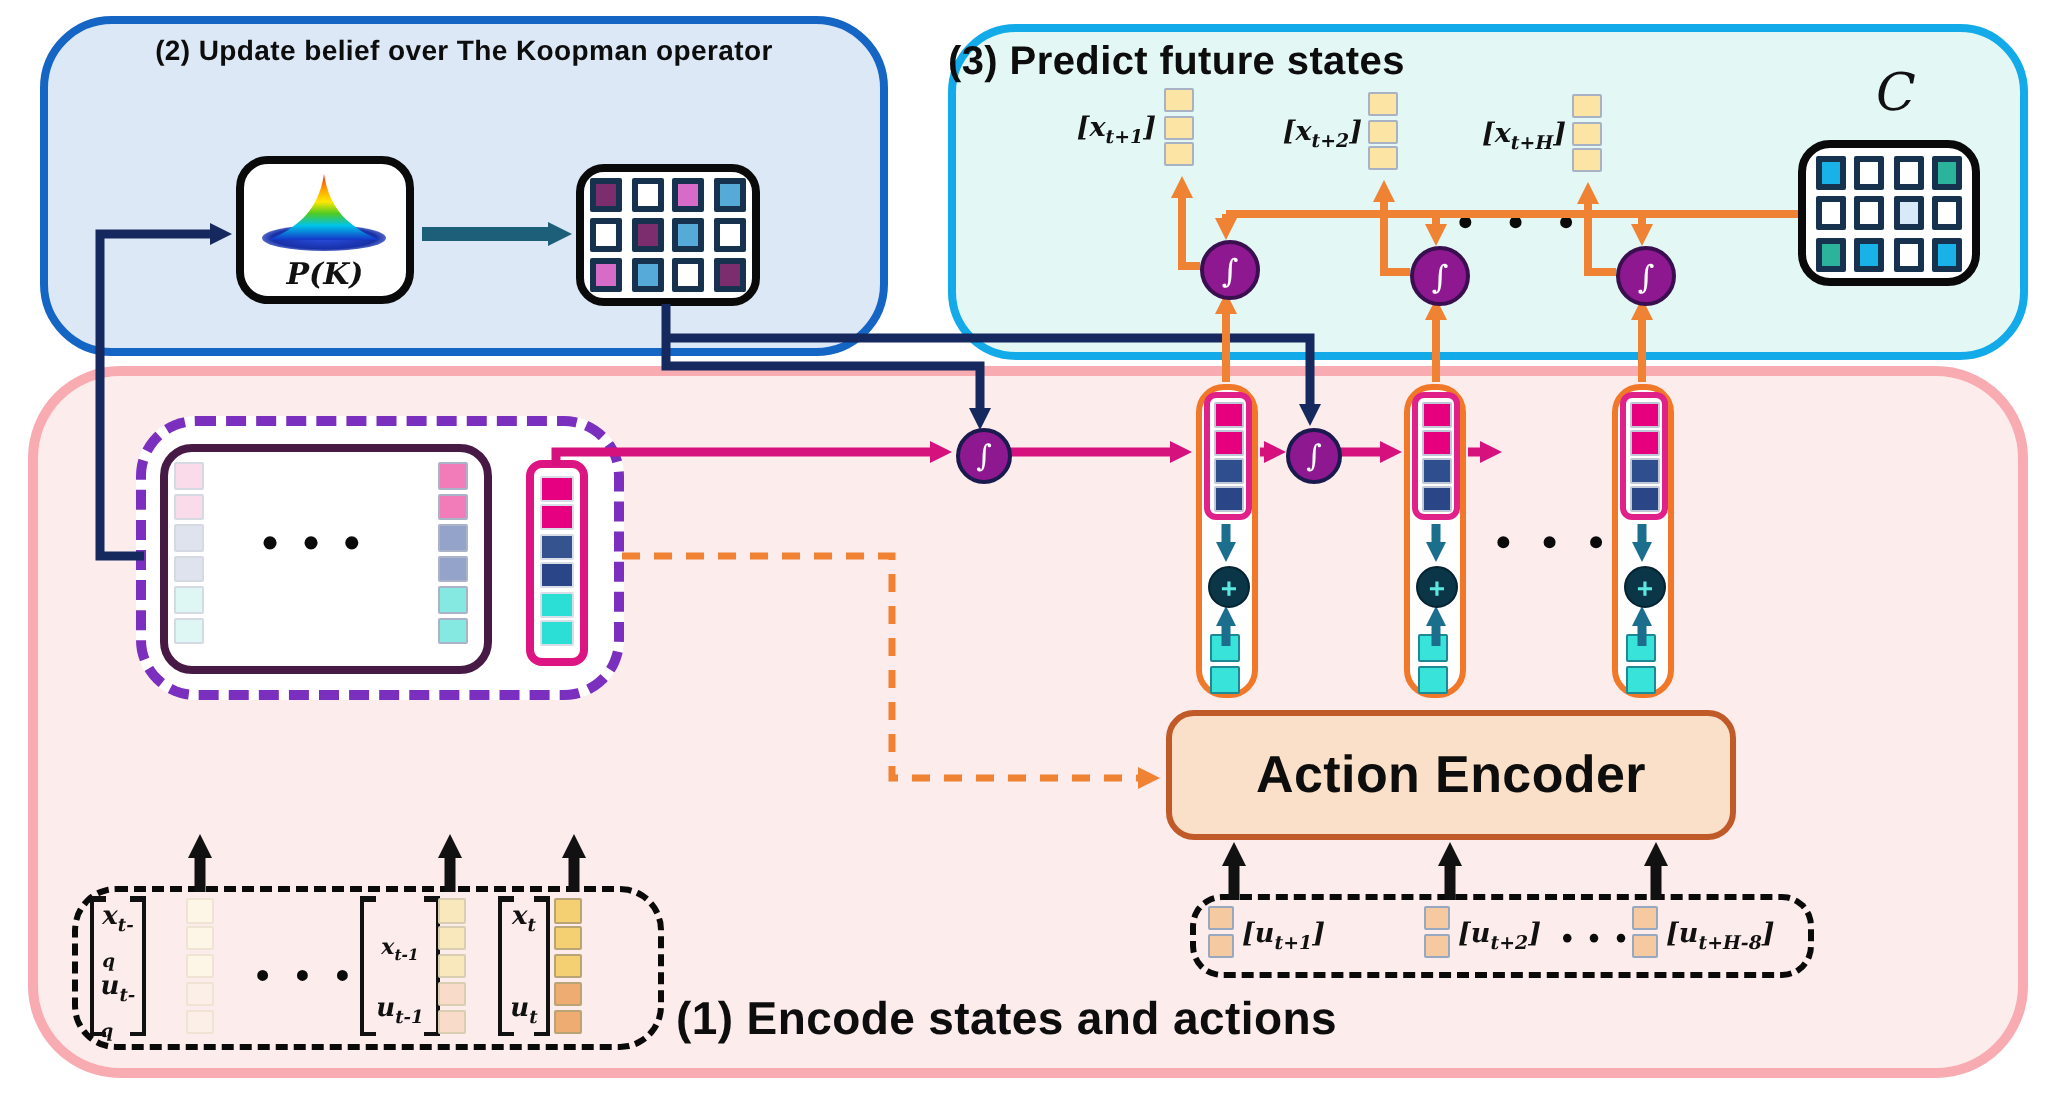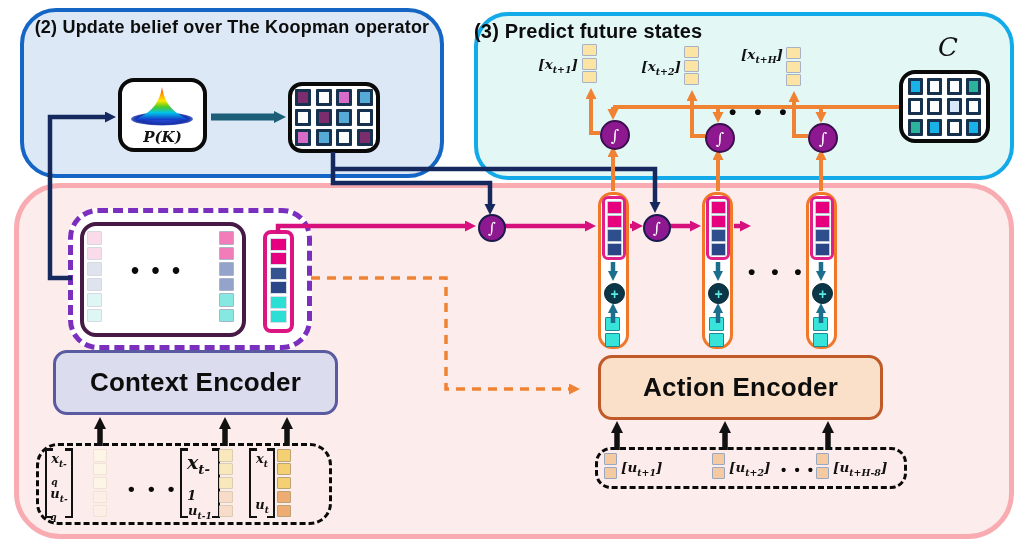--- a/index.html
+++ b/index.html
@@ -30,22 +30,23 @@
 </style>
 </head>
 <body>
 
 <div class="canvas">
 
   <div class="panel" style="left:14px;top:183px;width:1000px;height:356px;border-width:5px;border-color:#f8abb0;border-radius:46px;background:#fdecec;"></div>
   <div class="panel" style="left:20px;top:8px;width:424px;height:170px;border-width:4px;border-color:#1565c5;border-radius:36px;background:#dce8f6;"></div>
   <div class="panel" style="left:474px;top:12px;width:540px;height:168px;border-width:4px;border-color:#12aae8;border-radius:34px;background:#e3f7f4;"></div>
 
-  <div class="abs title" style="left:20px;top:17px;width:424px;text-align:center;font-size:18px;">(2) Update belief over The Koopman operator</div>
+  <div class="abs title" style="left:20px;top:17px;width:424px;text-align:center;font-size:14px;">(2) Update belief over The Koopman operator</div>
   <div class="abs title" style="left:474px;top:20px;width:520px;font-size:20px;">(3) Predict future states</div>
+  <div class="abs title" style="left:338px;top:496px;font-size:23px;">(1) Encode states and actions</div>
 
   <div class="abs" style="left:118px;top:78px;width:89px;height:74px;background:#fff;border:4px solid #0a0a0a;border-radius:16px;z-index:10;">
     <svg width="73" height="40" viewBox="0 0 73 40" style="position:absolute;left:4px;top:4px;">
       <defs>
         <linearGradient id="gpeak" x1="0" y1="0" x2="0" y2="1">
           <stop offset="0" stop-color="#ff2000"></stop>
             <stop offset="0.22" stop-color="#ff9c00"></stop>
           <stop offset="0.42" stop-color="#ffe800"></stop>
             <stop offset="0.6" stop-color="#4ecb24"></stop>
           <stop offset="0.78" stop-color="#00c4ea"></stop>
@@ -101,21 +102,21 @@
       <div class="cell" style="background: rgb(251, 228, 164);"></div>
       <div class="cell" style="background: rgb(251, 228, 164);"></div>
     </div>
 
   <div class="abs mathlab" style="left:520px;top:56px;width:58px;text-align:right;font-size:13.5px;">
     <span>[</span><span>x</span><sub>t+1</sub><span>]</span>
   </div>
   <div class="abs mathlab" style="left:622px;top:58px;width:59px;text-align:right;font-size:13.5px;">
     <span>[</span><span>x</span><sub>t+2</sub><span>]</span>
   </div>
-  <div class="abs mathlab" style="left:724px;top:46px;width:59px;text-align:right;font-size:13.5px;">
+  <div class="abs mathlab" style="left:724px;top:59px;width:59px;text-align:right;font-size:13.5px;">
     <span>[</span><span>x</span><sub>t+H</sub><span>]</span>
   </div>
 
   <div class="dots" style="left:729px;top:100px;font-size:21px;letter-spacing:6px;">• • •</div>
 
   <div class="abs mathlab" style="left:938px;top:32px;font-size:26px;font-weight:400;">C</div>
   <div class="abs cellgrid" style="left:899px;top:70px;width:91px;height:73px;background:#fff;border:4.5px solid #0a0a0a;border-radius:16px;z-index:10;--cw:15px;--ch:17px;--cg:4.5px;--cb:#17324e;--cbw:3px;">
       <div class="grow">
         <div class="cell" style="background: rgb(24, 177, 232);"></div>
         <div class="cell" style="background: rgb(255, 255, 255);"></div>
@@ -159,26 +160,22 @@
   <div class="abs cellvec" style="left:263px;top:230px;width:31px;height:103px;background:#fff;border:4px solid #dd1583;border-radius:8px;
               padding:4px 2.5px;--cw:17px;--ch:13px;--cg:1.4px;--cb:#d8dde8;--cbw:1px;z-index:12;">
       <div class="cell" style="background: rgb(230, 0, 128);"></div>
       <div class="cell" style="background: rgb(230, 0, 128);"></div>
       <div class="cell" style="background: rgb(53, 83, 143);"></div>
       <div class="cell" style="background: rgb(43, 69, 137);"></div>
       <div class="cell" style="background: rgb(43, 223, 213);"></div>
       <div class="cell" style="background: rgb(43, 223, 213);"></div>
     </div>
 
-  <div class="abs" style="left:53px;top:350px;width:285px;height:65px;background:#dcdcef;border:3px solid #5a5aa0;border-radius:14px;z-index:10;
+  <div class="abs" style="left:583px;top:355px;width:285px;height:65px;background:#fae0c8;border:3px solid #c05a28;border-radius:14px;z-index:10;
               display:flex;align-items:center;justify-content:center;">
-    <span class="title" style="font-size:26px;">Context Encoder</span>
-  </div>
-  <div class="abs" style="left:583px;top:355px;width:285px;height:65px;background:#fae0c8;border:3px solid #c05a28;border-radius:14px;z-index:10;
-              display:flex;align-items:center;justify-content:center;margin-left:15px;">
     <span class="title" style="font-size:26px;">Action Encoder</span>
   </div>
 
   <div class="abs" style="left:36px;top:443px;width:296px;height:82px;border:3.5px dashed #0a0a0a;border-radius:22px;z-index:10;"></div>
 
   <div class="abs" style="left:45px;top:448px;width:28px;height:70px;z-index:12;">
     <div class="lbrk"></div>
     <div class="rbrk"></div>
     <div class="brklabels">
       <span class="mathlab" style="font-size:13px;"><span>x</span><sub>t-q</sub></span>
@@ -192,21 +189,21 @@
       <div class="cell" style="background: rgb(252, 239, 231);"></div>
       <div class="cell" style="background: rgb(252, 239, 231);"></div>
     </div>
 
   <div class="dots" style="left:128px;top:478px;font-size:19px;letter-spacing:4px;z-index:12;">• • •</div>
 
   <div class="abs" style="left:180px;top:448px;width:40px;height:70px;z-index:12;">
     <div class="lbrk"></div>
     <div class="rbrk"></div>
     <div class="brklabels">
-      <span class="mathlab" style="font-size:19px;"><span>x</span><sub>t-1</sub></span>
+      <span class="mathlab" style="font-size:11px;margin-top:16px;"><span>x</span><sub>t-1</sub></span>
       <span class="mathlab" style="font-size:13px;"><span>u</span><sub>t-1</sub></span>
     </div>
   </div>
   <div class="abs cellvec" style="left:219px;top:449px;--cw:14px;--ch:12.5px;--cg:1.4px;--cb:#d9cdb2;--cbw:1px;z-index:12;">
       <div class="cell" style="background: rgb(249, 232, 187);"></div>
       <div class="cell" style="background: rgb(249, 232, 187);"></div>
       <div class="cell" style="background: rgb(249, 232, 187);"></div>
       <div class="cell" style="background: rgb(248, 220, 201);"></div>
       <div class="cell" style="background: rgb(248, 220, 201);"></div>
     </div>

